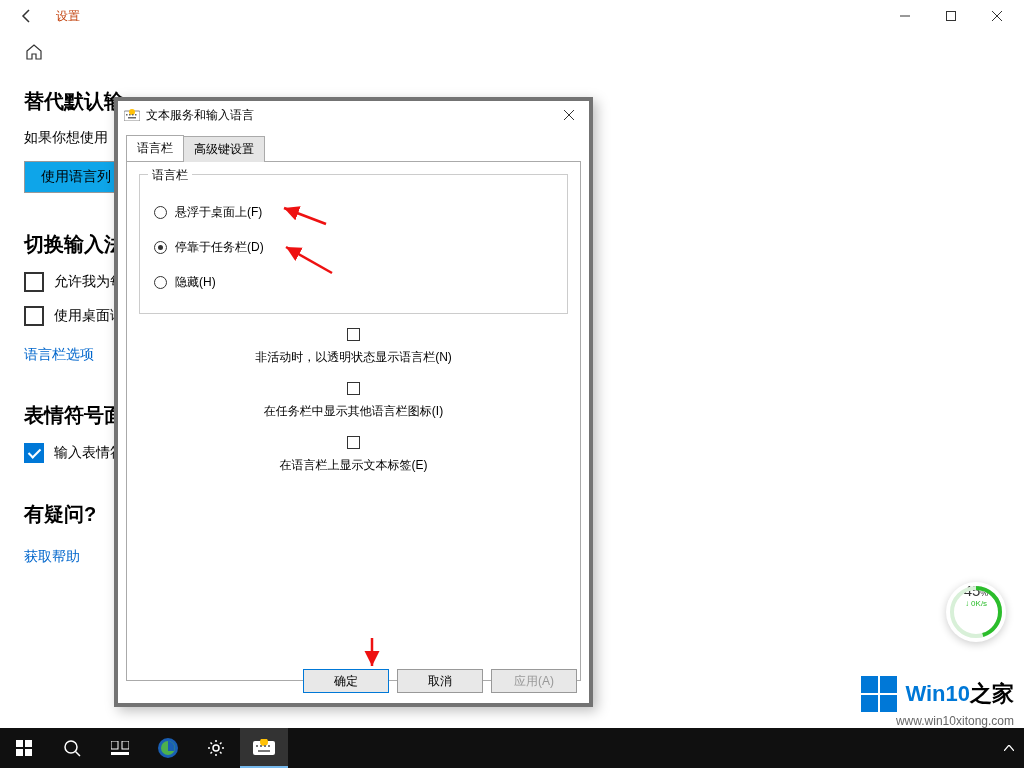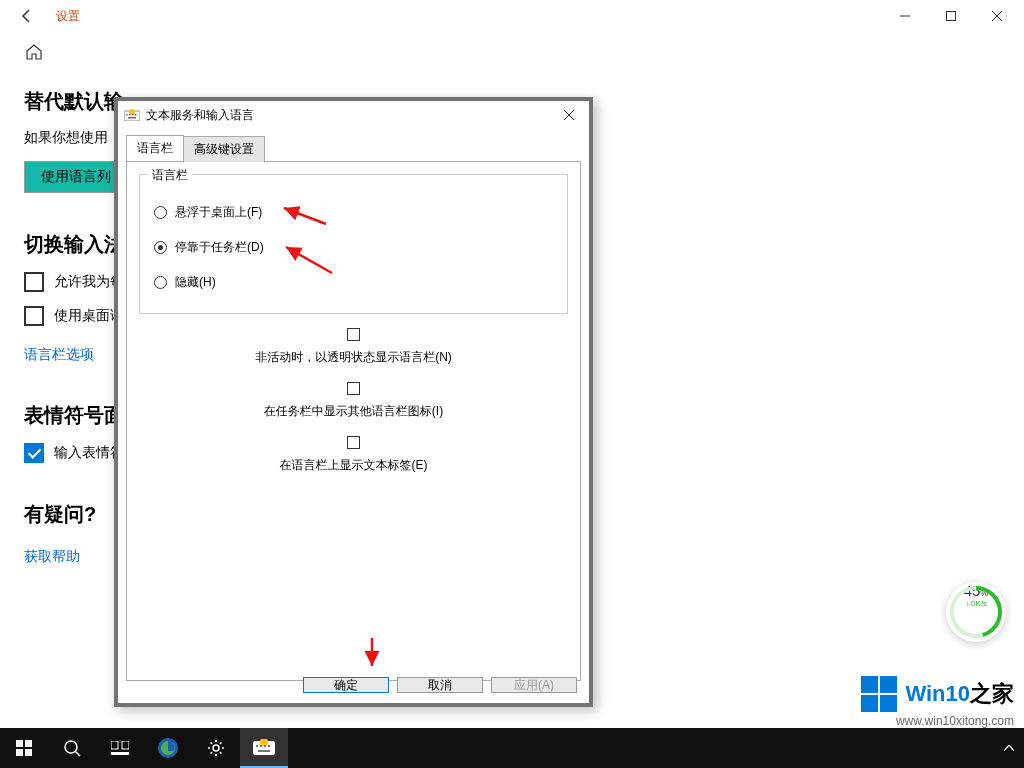--- a/index.html
+++ b/index.html
@@ -12,21 +12,21 @@
 .titlebar .syscontrols { margin-left:auto; display:flex; }
 .titlebar .sysbtn { width:46px; height:32px; display:flex; align-items:center; justify-content:center; color:#333; font-size:10px; }
 
 
 .page { position:absolute; top:42px; left:24px; right:0; }
 .page-header { display:flex; align-items:center; gap:12px; margin-bottom:26px; }
 .home-icon { width:20px; height:20px; color:#333; }
 .page-title { font-size:28px; font-weight:600; letter-spacing:1px; }
 .section-title { font-size:20px; font-weight:600; margin-top:18px; margin-bottom:14px; }
 .body-text { font-size:14px; margin-bottom:8px; }
-.outline-btn { display:inline-block; border:1px solid #999; padding:6px 16px; font-size:14px; background:#14b8a6; }
+.outline-btn { display:inline-block; border:1px solid #999; padding:6px 16px; font-size:14px; background:#0ea5e9; }
 .checkbox-row { display:flex; align-items:center; gap:10px; margin:14px 0; font-size:14px; }
 .cbox { width:20px; height:20px; border:2px solid #333; display:inline-block; position:relative; }
 .cbox.checked { background:#0078d7; border-color:#0078d7; }
 .cbox.checked::after { content:""; position:absolute; left:5px; top:1px; width:5px; height:10px; border:solid #fff; border-width:0 2px 2px 0; transform:rotate(45deg); }
 .link { color:#0066cc; font-size:14px; margin-top:6px; display:inline-block; }
 
 
 .dialog { position:absolute; left:114px; top:97px; width:479px; height:610px; background:#fff; border:4px solid #737373; box-shadow:4px 4px 12px rgba(0,0,0,.25); }
 .dlg-titlebar { height:28px; display:flex; align-items:center; padding:0 6px; font-size:12px; }
 .dlg-icon { margin-right:6px; display:flex; align-items:center; }
@@ -37,21 +37,21 @@
 .tab.inactive { background:#e5e5e5; position:relative; top:1px; }
 .tab-pane { border:1px solid #aaa; padding:12px; height:520px; }
 .group { border:1px solid #ccc; padding:12px 14px 16px; font-size:12px; position:relative; margin-bottom:14px; }
 .group-legend { position:relative; top:-20px; left:-6px; background:#fff; padding:0 4px; display:inline-block; }
 .radio-row { display:flex; align-items:center; gap:8px; margin:10px 0 18px; font-size:12px; }
 .radio { width:13px; height:13px; border:1px solid #333; border-radius:50%; position:relative; }
 .radio.selected::after { content:""; position:absolute; left:3px; top:3px; width:5px; height:5px; border-radius:50%; background:#333; }
 .chk-row { display:flex; align-items:center; gap:8px; margin:10px 0 16px; font-size:12px;flex-direction:column; }
 .small-chk { width:13px; height:13px; border:1px solid #333; }
 .dlg-buttons { position:absolute; bottom:10px; right:12px; display:flex; gap:8px; }
-.dlg-btn { width:86px; height:16px; font-size:12px; border:1px solid #999; background:#e8e8e8; display:flex; align-items:center; justify-content:center;text-align:center; }
+.dlg-btn { width:86px; height:24px; font-size:12px; border:1px solid #999; background:#e8e8e8; display:flex; align-items:center; justify-content:center;text-align:center; }
 .dlg-btn.primary { border:1px solid #0078d7; background:#e8e8e8; }
 .dlg-btn.disabled { color:#999; }
 
 
 .arrow { position:absolute; pointer-events:none; }
 
 
 .widget { position:absolute; right:18px; bottom:126px; width:60px; height:60px; border-radius:50%; background:#fff; box-shadow:0 2px 8px rgba(0,0,0,.2); display:flex; flex-direction:column; align-items:center; justify-content:flex-start; }
 .widget-ring { position:absolute; inset:3px; border-radius:50%; }
 .widget-pct { font-size:15px; color:#333; }

